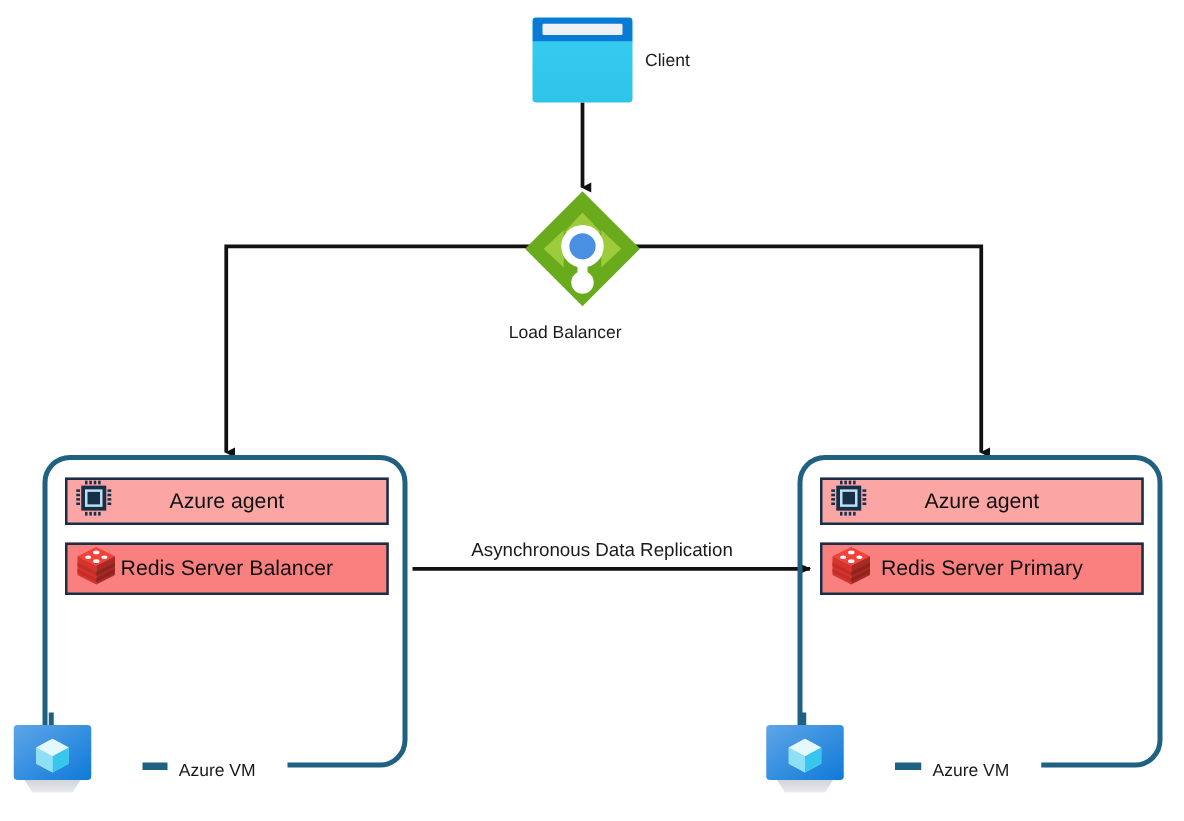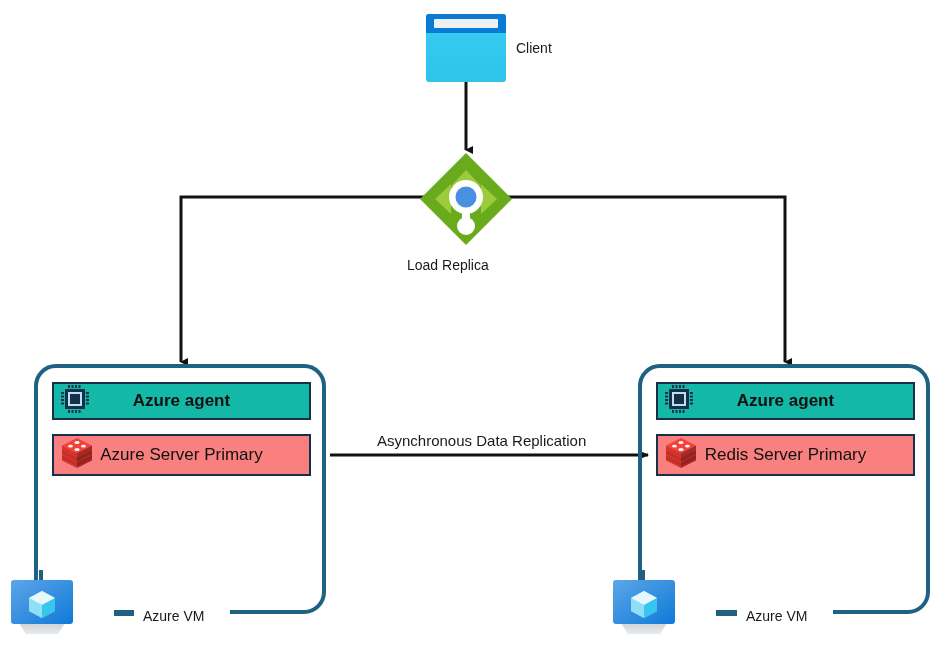--- a/index.html
+++ b/index.html
@@ -105,21 +105,21 @@
     border: 2px solid #16304a;
     display: flex;
     align-items: center;
     justify-content: center;
   }
   .inner-box .box-text {
     font-size: 17px;
     color: #101010;
     white-space: nowrap;
   }
-  .agent-box { background: #14b8a6; font-weight: bold; }
+  .agent-box { background: #fca5a5; }
   .redis-box { background: #fa8080; }
 
   #agent-left  { left: 52px;  top: 382px; width: 259px; height: 38px; }
   #redis-left  { left: 52px;  top: 434px; width: 259px; height: 42px; }
   #agent-right { left: 656px; top: 382px; width: 259px; height: 38px; }
   #redis-right { left: 656px; top: 434px; width: 259px; height: 42px; }
 
   .box-icon {
     position: absolute;
     left: 6px;
@@ -196,21 +196,21 @@
 
       <polygon points="78,47 62,32 62,40 48,40 48,54 62,54 62,62" fill="#9ccb3b"></polygon>
 
       <rect x="43" y="47" width="8" height="25" fill="#ffffff"></rect>
       <circle cx="47" cy="74" r="9" fill="#ffffff"></circle>
 
       <circle cx="47" cy="45" r="17" fill="#ffffff"></circle>
       <circle cx="47" cy="45" r="10.5" fill="#4a90e2"></circle>
     </svg>
   </div>
-  <div class="lbl" id="lb-label">Load Replica</div>
+  <div class="lbl" id="lb-label">Load Balancer</div>
 
   <div class="inner-box agent-box" id="agent-left">
     <span class="box-icon">
       <svg width="30" height="30" viewBox="0 0 30 30">
         <g fill="#16304a">
           <rect x="8" y="1" width="2" height="3"></rect>
             <rect x="11.5" y="1" width="2" height="3"></rect>
           <rect x="15" y="1" width="2" height="3"></rect>
             <rect x="18.5" y="1" width="2" height="3"></rect>
           <rect x="8" y="26" width="2" height="3"></rect>
@@ -244,21 +244,21 @@
         <polygon points="2,19.5 17,27 17,30 2,22.5" fill="#c22f29"></polygon>
         <polygon points="32,19.5 17,27 17,30 32,22.5" fill="#90231e"></polygon>
         <g fill="#ffffff">
           <ellipse cx="17" cy="6.4" rx="2.6" ry="1.5"></ellipse>
           <ellipse cx="10.5" cy="10.2" rx="2.4" ry="1.4"></ellipse>
           <ellipse cx="23.5" cy="10.2" rx="2.4" ry="1.4"></ellipse>
           <ellipse cx="17" cy="13.4" rx="2.6" ry="1.5"></ellipse>
         </g>
       </svg>
     </span>
-    <span class="box-text">Azure Server Primary</span>
+    <span class="box-text">Redis Server Balancer</span>
   </div>
 
   <div class="inner-box agent-box" id="agent-right">
     <span class="box-icon">
       <svg width="30" height="30" viewBox="0 0 30 30">
         <g fill="#16304a">
           <rect x="8" y="1" width="2" height="3"></rect>
             <rect x="11.5" y="1" width="2" height="3"></rect>
           <rect x="15" y="1" width="2" height="3"></rect>
             <rect x="18.5" y="1" width="2" height="3"></rect>

